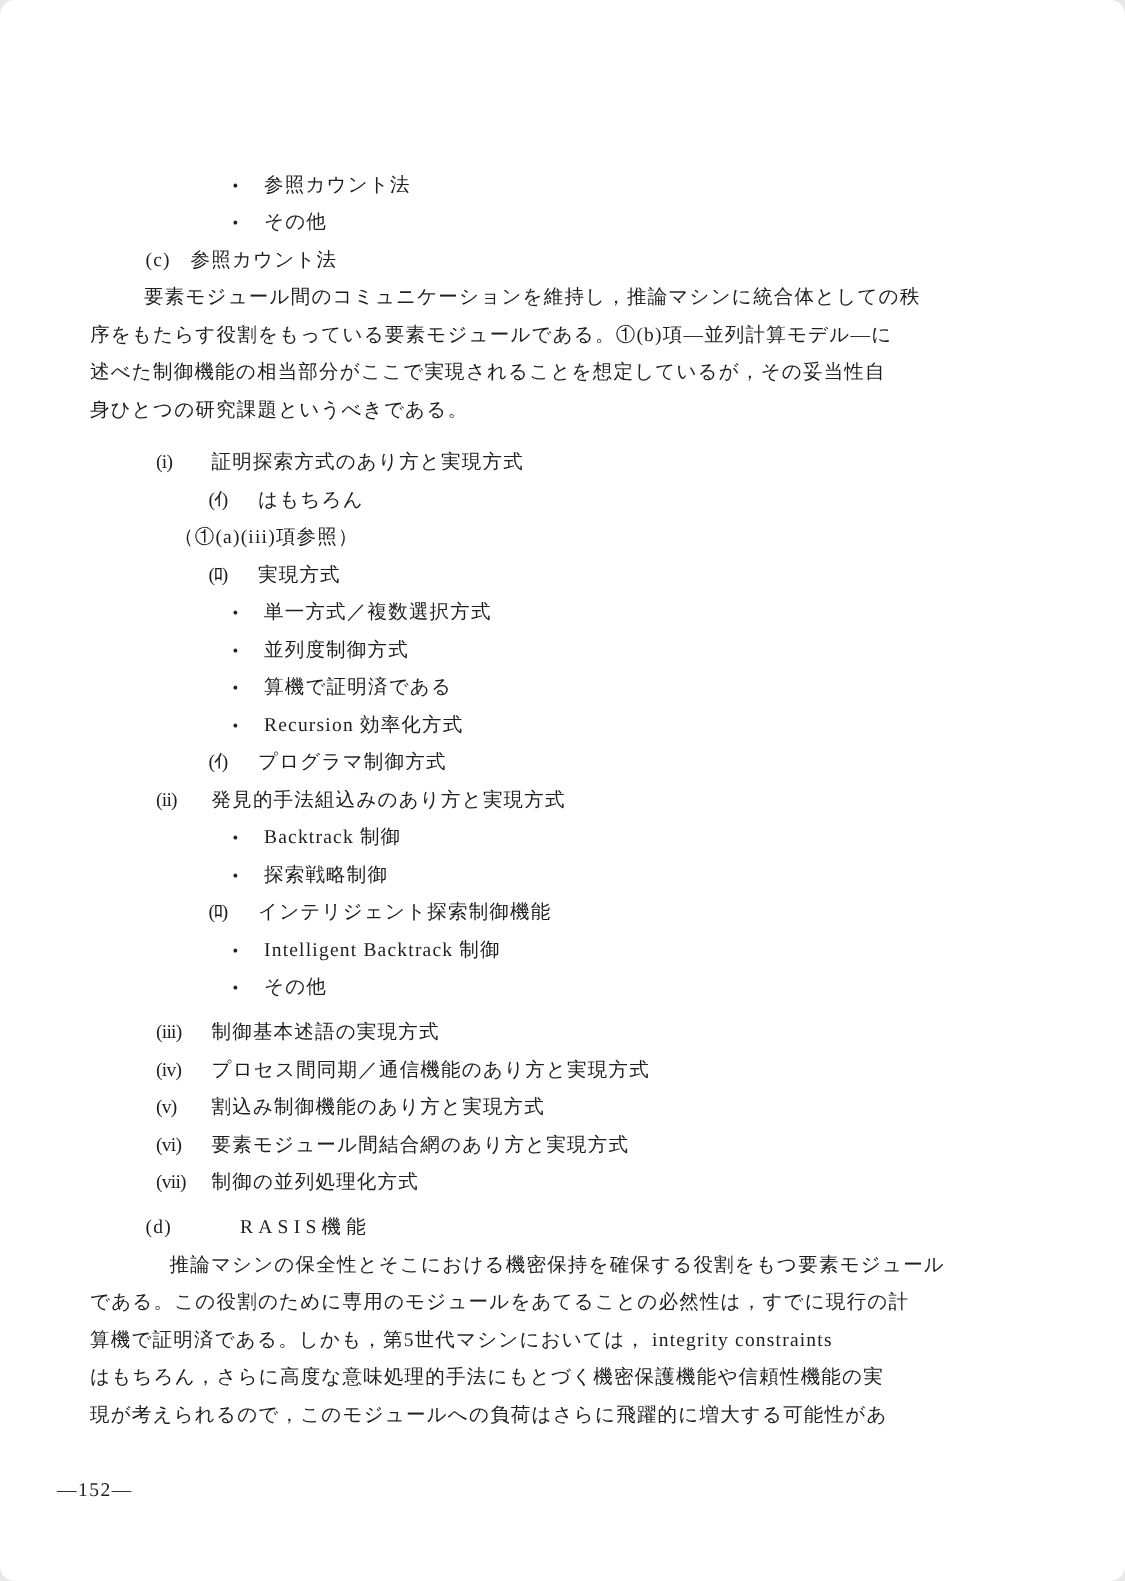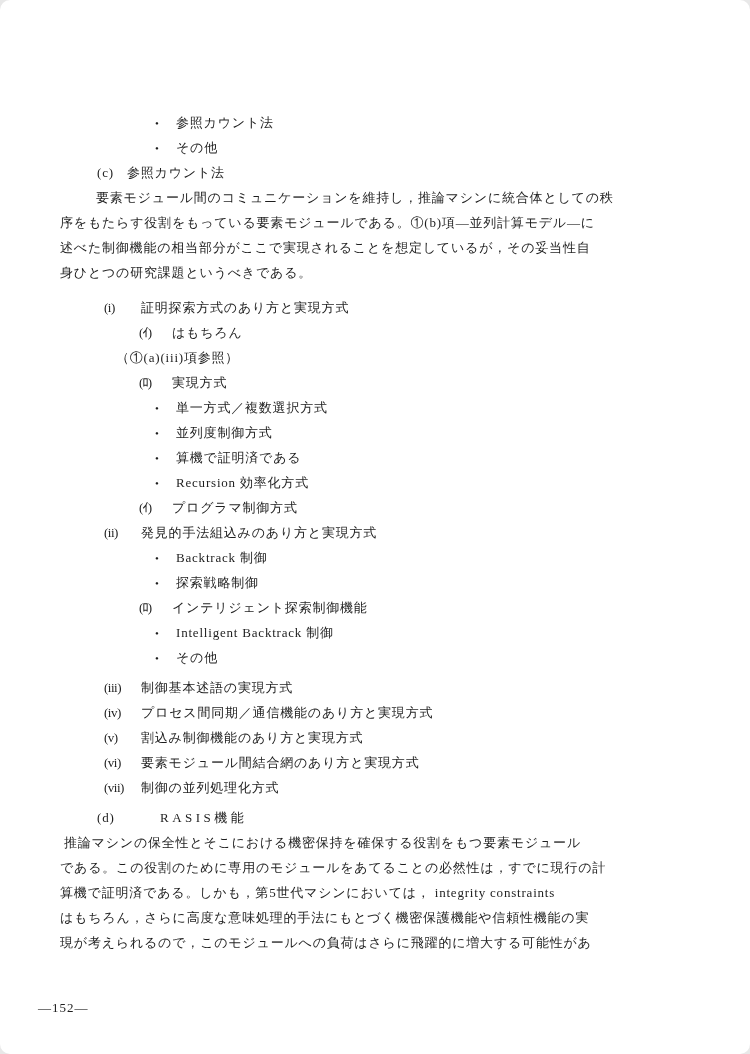--- a/index.html
+++ b/index.html
@@ -20,30 +20,30 @@
   }
   .line {
     height: 25px;
     line-height: 25px;
     white-space: nowrap;
   }
   
   .l-bullet   { padding-left: 155px; }
   .l-sec      { padding-left: 97px;  }
   .l-pfirst   { padding-left: 96px; }
-  .l-pfirst-d { padding-left: 64px; }
+  .l-pfirst-d { padding-left: 113px; }
   .l-para     { padding-left: 60px; }
   .l-roman    { padding-left: 104px; }
   .l-kana     { padding-left: 139px; }
   .l-ref      { padding-left: 116px; }
   .l-pageno   { padding-left: 330px; letter-spacing: 1px; }
 
   .mt10 { margin-top: 10px; font-family: Liberation Serif, serif; }
   .mt5  { margin-top: 5px;  }
-  .mt25 { margin-top: 40px; padding-left: 38px; }
+  .mt25 { margin-top: 25px; padding-left: 38px; }
 
   .blt {
     display: inline-block;
     width: 21px;
     font-size: 11px;
     vertical-align: baseline;
   }
   .mk-sec   { display: inline-block; width: 30px; }
   .mk-roman { display: inline-block; width: 37px; letter-spacing: -0.5px; }
   .mk-kana  { display: inline-block; width: 33px; letter-spacing: -1px; }

